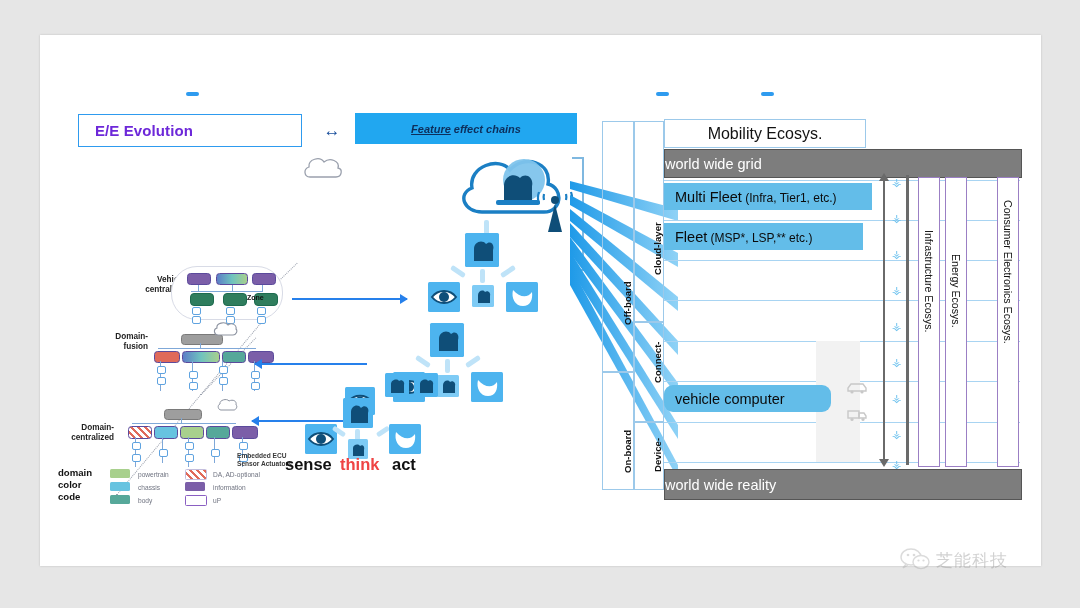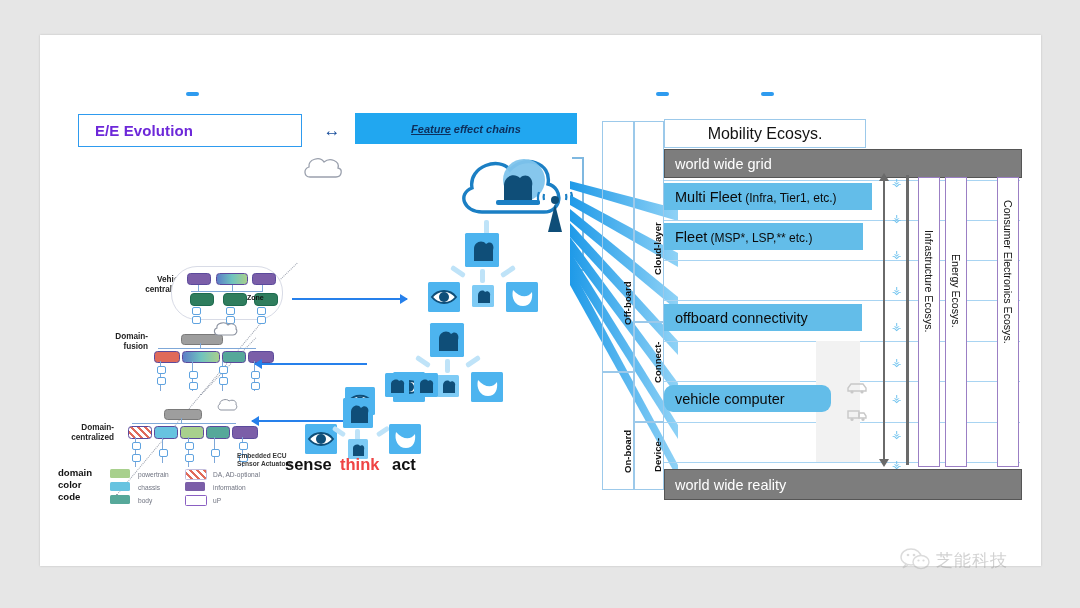--- a/index.html
+++ b/index.html
@@ -88,21 +88,21 @@
     background:#63bde9;
   }
   .rowbox .lab{
     padding-left:11px;font-size:14.5px;color:#0b0b0b;white-space:nowrap;
   }
   .rowbox .lab small{font-size:12px;}
   .greybar{
     position:absolute;height:27px;background:#7d7d7d;border:1.1px solid #555;
     display:flex;align-items:center;
   }
-  .greybar .lab{padding-left:10px;font-size:14.5px;color:#fff;white-space:nowrap;}
+  .greybar .lab{font-size:14.5px;color:#fff;white-space:nowrap;}
   .hline{position:absolute;height:1px;background:#a8d4f2;}
   .grp-box{position:absolute;border:1.2px solid #9cc9ea;background:transparent;}
   .grp-lab{
     position:absolute;font-size:9.6px;color:#111;font-weight:bold;white-space:nowrap;
     transform-origin:0 0;transform:rotate(-90deg);
   }
   .hdr-box{
     position:absolute;border:1.2px solid #9cc9ea;background:#fff;
     display:flex;align-items:center;justify-content:center;
   }
@@ -434,23 +434,20 @@
   <div class="hline" style="left:624px;top:427px;width:356px;"></div>
 
   <div class="abs" style="left:776px;top:306px;width:44px;height:121px;background:#f2f2f2;"></div>
 
   <div class="rowbox" style="left:624px;top:148px;width:208px;">
     <div class="lab"><span>Multi Fleet</span><small> (Infra, Tier1, etc.)</small></div>
   </div>
   <div class="rowbox" style="left:624px;top:188px;width:199px;">
     <div class="lab"><span>Fleet</span><small> (MSP*, LSP,** etc.)</small></div>
   </div>
-  <div class="rowbox" style="left:624px;top:269px;width:198px;">
-    <div class="lab"><span>offboard connectivity</span><small></small></div>
-  </div>
   <div class="rowbox" style="left:624px;top:350px;width:167px;border-radius:9px;">
     <div class="lab"><span>vehicle computer</span><small></small></div>
   </div>
 
   <svg class="abs" style="left:806px;top:345px;" width="22" height="16" viewBox="0 0 22 16">
     <path d="M2 11 L2 8 L5 4 L17 4 L20 8 L20 11 Z" fill="none" stroke="#c8c8c8" stroke-width="1.4"></path>
     <circle cx="6" cy="12" r="1.6" fill="#c8c8c8"></circle>
     <circle cx="16" cy="12" r="1.6" fill="#c8c8c8"></circle>
   </svg>
   <svg class="abs" style="left:806px;top:372px;" width="22" height="16" viewBox="0 0 22 16">

